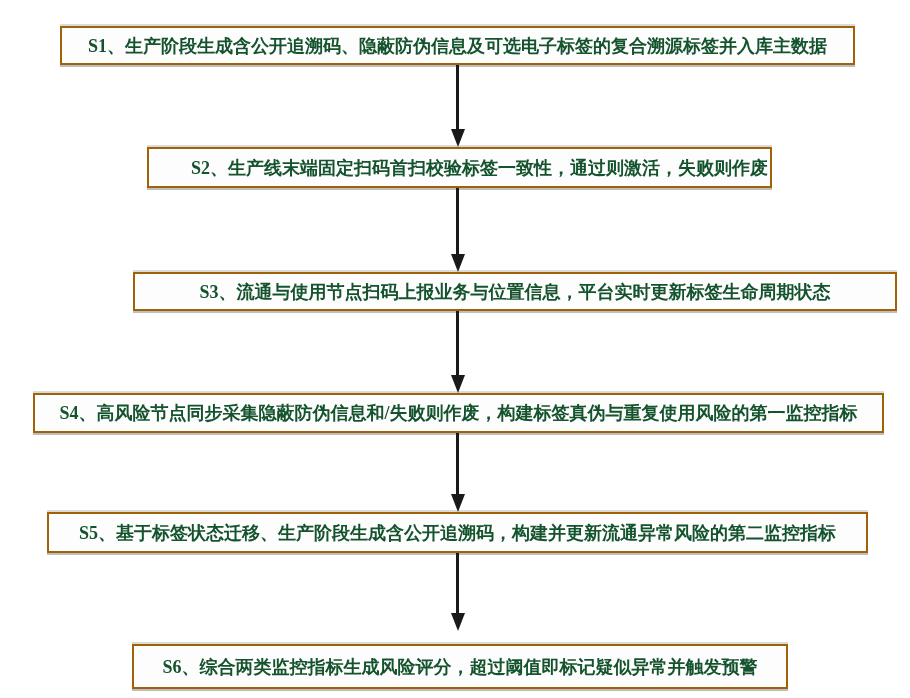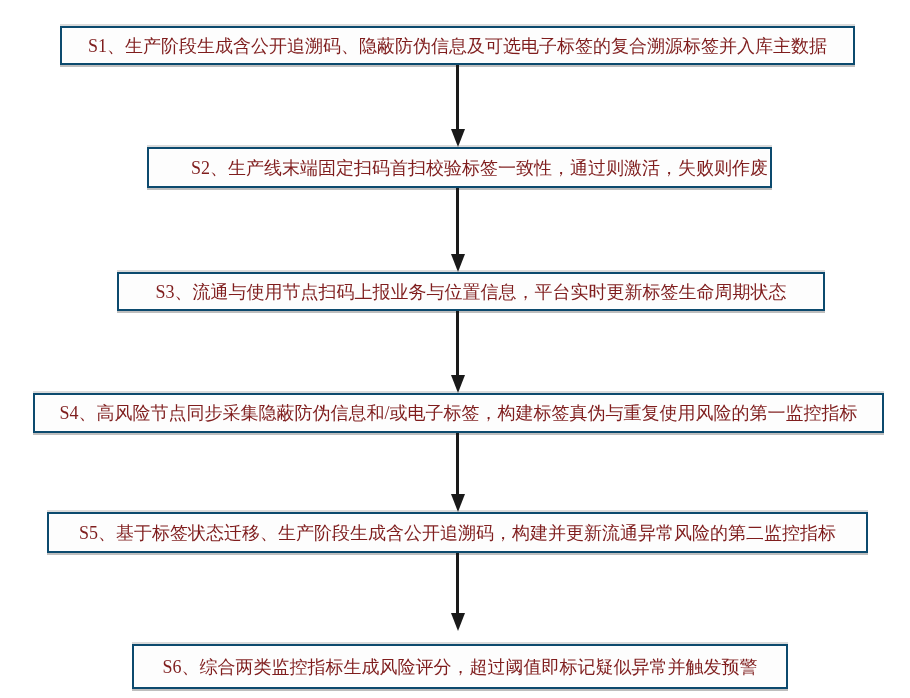--- a/index.html
+++ b/index.html
@@ -12,38 +12,38 @@
     width: 910px;
     height: 698px;
     background: #ffffff;
     font-family: "Liberation Serif", "DejaVu Serif", serif;
     overflow: hidden;
   }
   
   .step-box {
     position: absolute;
     box-sizing: border-box;
-    border: 2px solid #0c4a6e;
+    border: 2px solid #a16207;
     background: #fdfdfd;
-    color: #7f1d1d;
+    color: #14532d;
     display: flex;
     align-items: center;
     justify-content: center;
     white-space: nowrap;
     font-size: 18px;
-    font-weight: 400;
+    font-weight: 700;
     letter-spacing: 0px;
     overflow: hidden;
     
     box-shadow: 0 2px 0 rgba(70,70,70,0.35), 0 -2px 0 rgba(90,90,90,0.22),
                 inset 0 0 0 1px rgba(255,255,255,0.6);
   }
   .box-s1 { left: 60px;  top: 26px;  width: 795px; height: 39px; }
   .box-s2 { left: 147px; top: 147px; width: 625px; height: 41px; padding-left: 40px; }
-  .box-s3 { left: 117px; top: 272px; width: 708px; height: 39px; }
+  .box-s3 { left: 133px; top: 272px; width: 764px; height: 39px; }
   .box-s4 { left: 33px;  top: 393px; width: 851px; height: 40px; }
   .box-s5 { left: 47px;  top: 512px; width: 821px; height: 41px; }
   .box-s6 { left: 132px; top: 644px; width: 656px; height: 45px; }
 
   
   .arrow {
     position: absolute;
     left: 449px;
     width: 17px;
     display: flex;
@@ -88,21 +88,21 @@
     <div class="head"></div>
   </div>
 
   <div class="step-box box-s3">S3、流通与使用节点扫码上报业务与位置信息，平台实时更新标签生命周期状态</div>
 
   <div class="arrow arrow-3">
     <div class="shaft"></div>
     <div class="head"></div>
   </div>
 
-  <div class="step-box box-s4">S4、高风险节点同步采集隐蔽防伪信息和/或电子标签，构建标签真伪与重复使用风险的第一监控指标</div>
+  <div class="step-box box-s4">S4、高风险节点同步采集隐蔽防伪信息和/失败则作废，构建标签真伪与重复使用风险的第一监控指标</div>
 
   <div class="arrow arrow-4">
     <div class="shaft"></div>
     <div class="head"></div>
   </div>
 
   <div class="step-box box-s5">S5、基于标签状态迁移、生产阶段生成含公开追溯码，构建并更新流通异常风险的第二监控指标</div>
 
   <div class="arrow arrow-5">
     <div class="shaft"></div>

